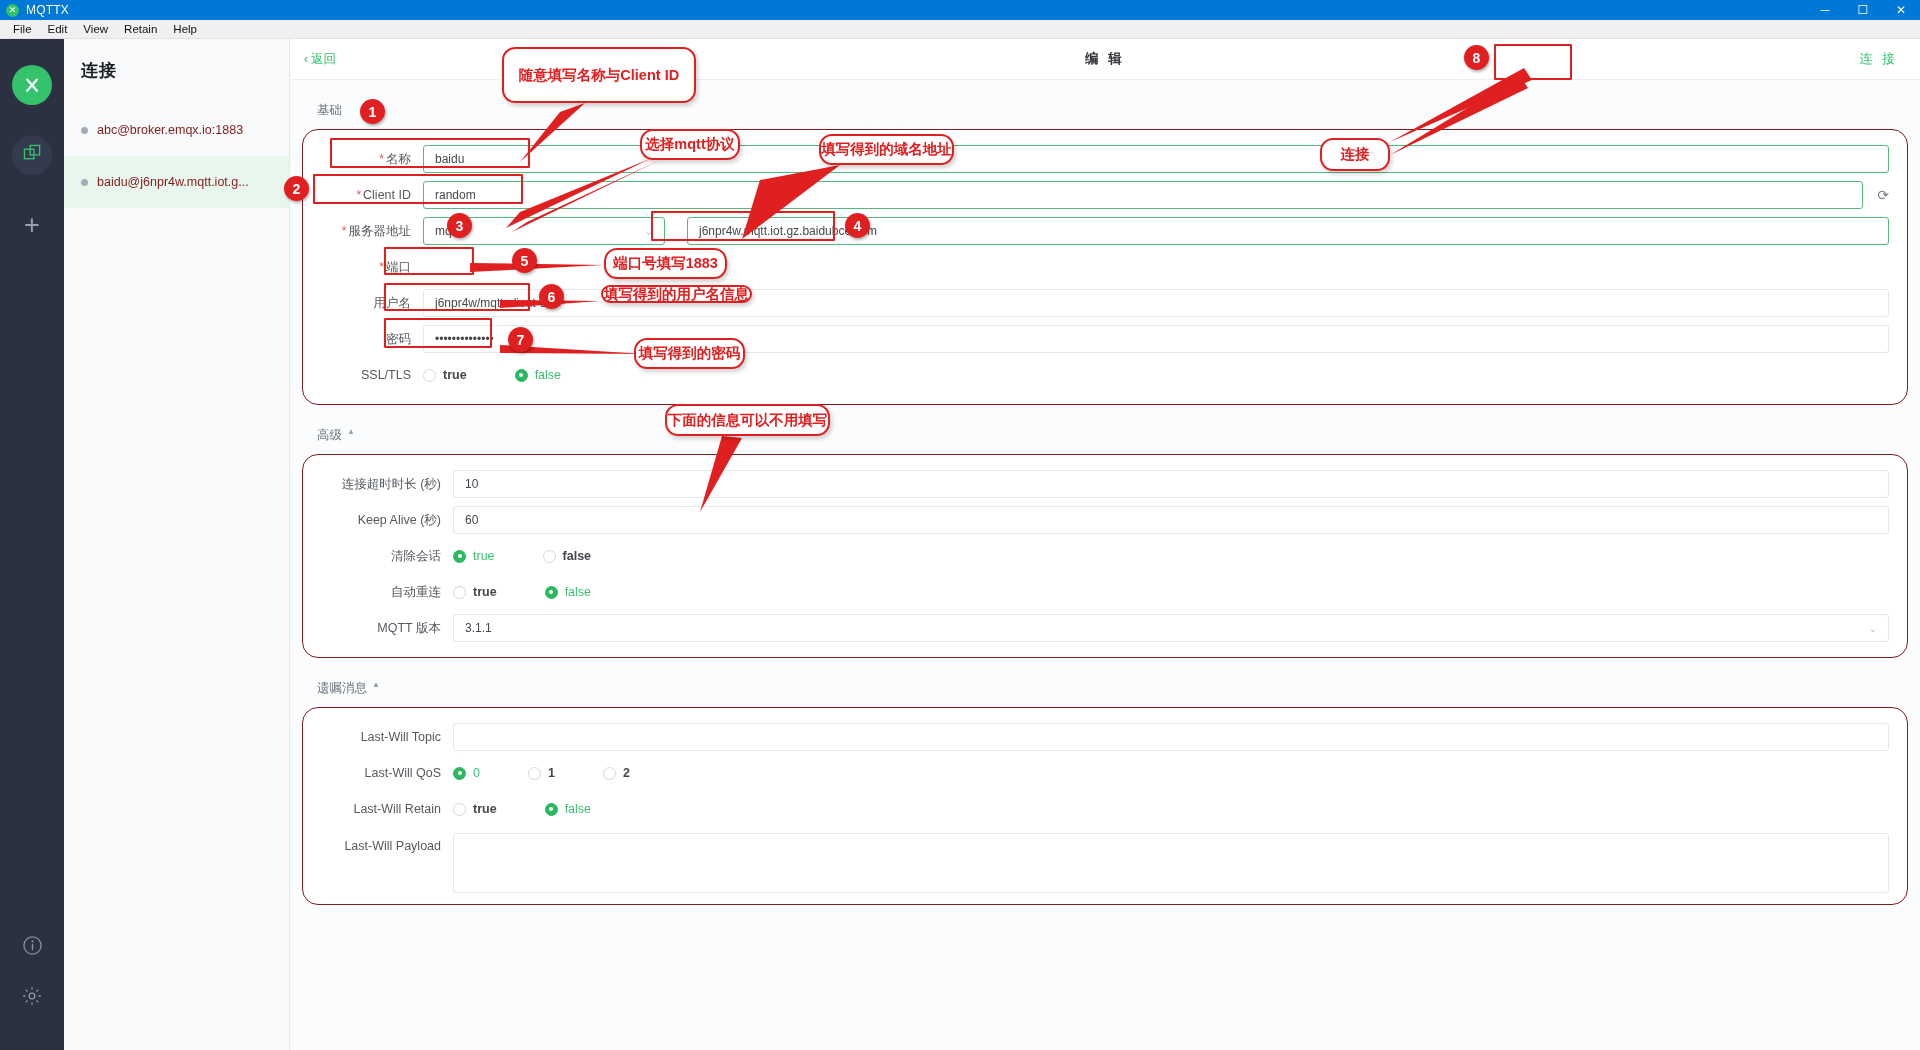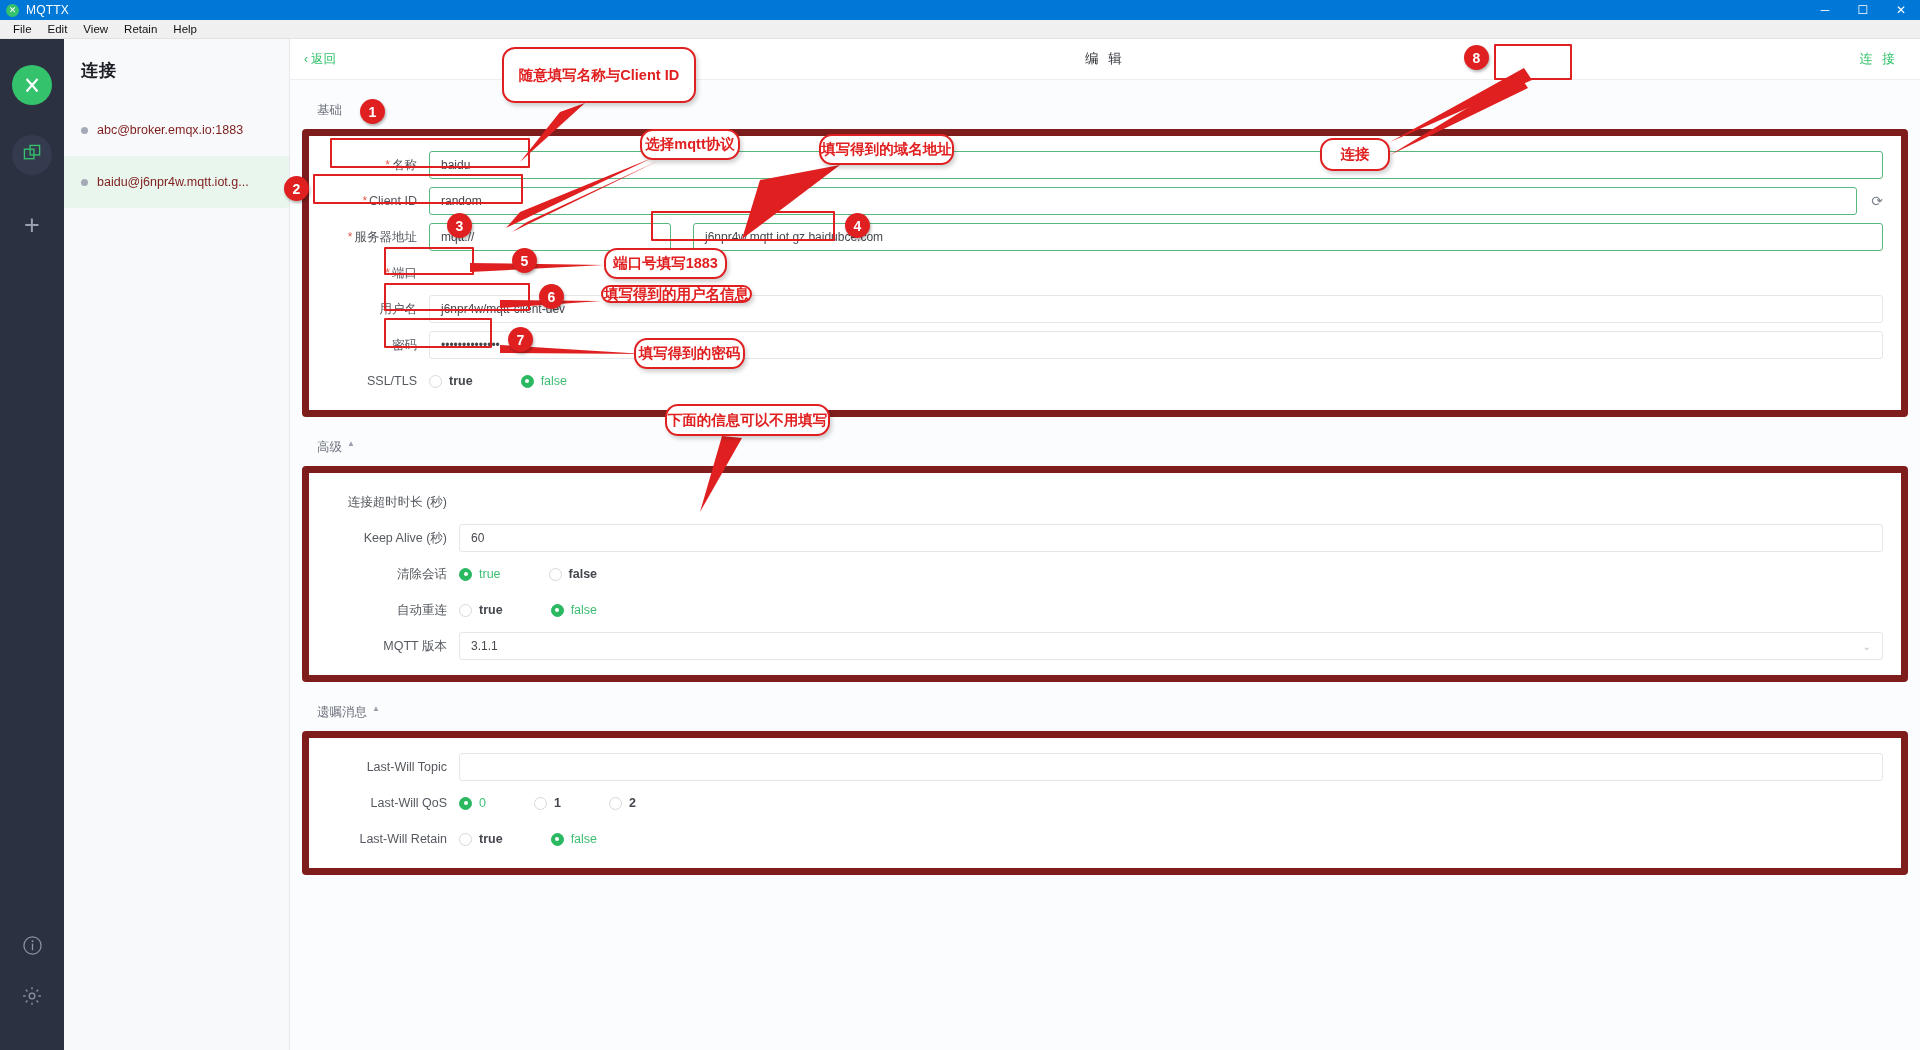--- a/index.html
+++ b/index.html
@@ -82,37 +82,37 @@
     height: 41px; background: #ffffff; border-bottom: 1px solid #eceef1;
     display: flex; align-items: center; position: relative;
   }
   .backlink {
     color: #34c26d; font-size: 12.5px; margin-left: 14px;
     display: flex; align-items: center; gap: 3px;
   }
   .backlink .chev { font-size: 12px; }
   .mainhead .edittitle {
     position: absolute; left: 0; right: 0; text-align: center;
-    font-size: 13.5px; color: #33353b; letter-spacing: 3px; font-weight: normal;
+    font-size: 13.5px; color: #33353b; letter-spacing: 3px; font-weight: bold;
   }
   .connect-btn {
     position: absolute; right: 22px; color: #34c26d; font-size: 13px;
     letter-spacing: 3px;
   }
 
   .scroller { height: 970px; overflow: hidden; padding-bottom: 20px; }
 
   .section-title {
     font-size: 12.5px; color: #6b707c; margin: 22px 0 10px 27px;
     display: flex; align-items: flex-start; gap: 5px;
   }
   .caret { font-size: 8px; color: #9aa0ab; }
 
   .card {
-    background: #fff; border: 7px solid #7f1d1d; border-radius: 4px;
+    background: #fff; border: 1px solid #7f1d1d; border-radius: 16px;
     margin: 0 12px; padding: 11px 0 11px 0;
   }
 
   .frow { display: flex; align-items: center; height: 36px; }
   .flabel {
     width: 120px; flex: 0 0 120px; text-align: right; padding-right: 12px;
     font-size: 12.5px; color: #55595f; white-space: nowrap;
   }
   .flabel.wide { width: 150px; flex: 0 0 150px; }
   .req { color: #e05c53; margin-right: 2px; font-size: 12px; }
@@ -331,20 +331,23 @@
 
       <div class="section-title">
         <span>高级</span>
         <span class="caret">▲</span>
       </div>
 
       <div class="card">
 
         <div class="frow">
           <div class="flabel wide">连接超时时长 (秒)</div>
+          <div class="fctl">
+            <div class="inp">10</div>
+          </div>
         </div>
 
         <div class="frow">
           <div class="flabel wide">Keep Alive (秒)</div>
           <div class="fctl">
             <div class="inp">60</div>
           </div>
         </div>
 
         <div class="frow">
@@ -434,20 +437,26 @@
                 <span class="rtext">true</span>
               </div>
               <div class="radio">
                 <span class="rdot on"></span>
                 <span class="rtext on">false</span>
               </div>
             </div>
           </div>
         </div>
 
+        <div class="frow" style="height:auto;align-items:flex-start;padding-top:6px">
+          <div class="flabel wide" style="padding-top:6px">Last-Will Payload</div>
+          <div class="fctl">
+            <div class="payload-box"></div>
+          </div>
+        </div>
 
       </div>
 
     </div>
   </div>
 </div>
 
 <div class="overlay">
 
   <svg class="ovsvg" width="1920" height="1050">

